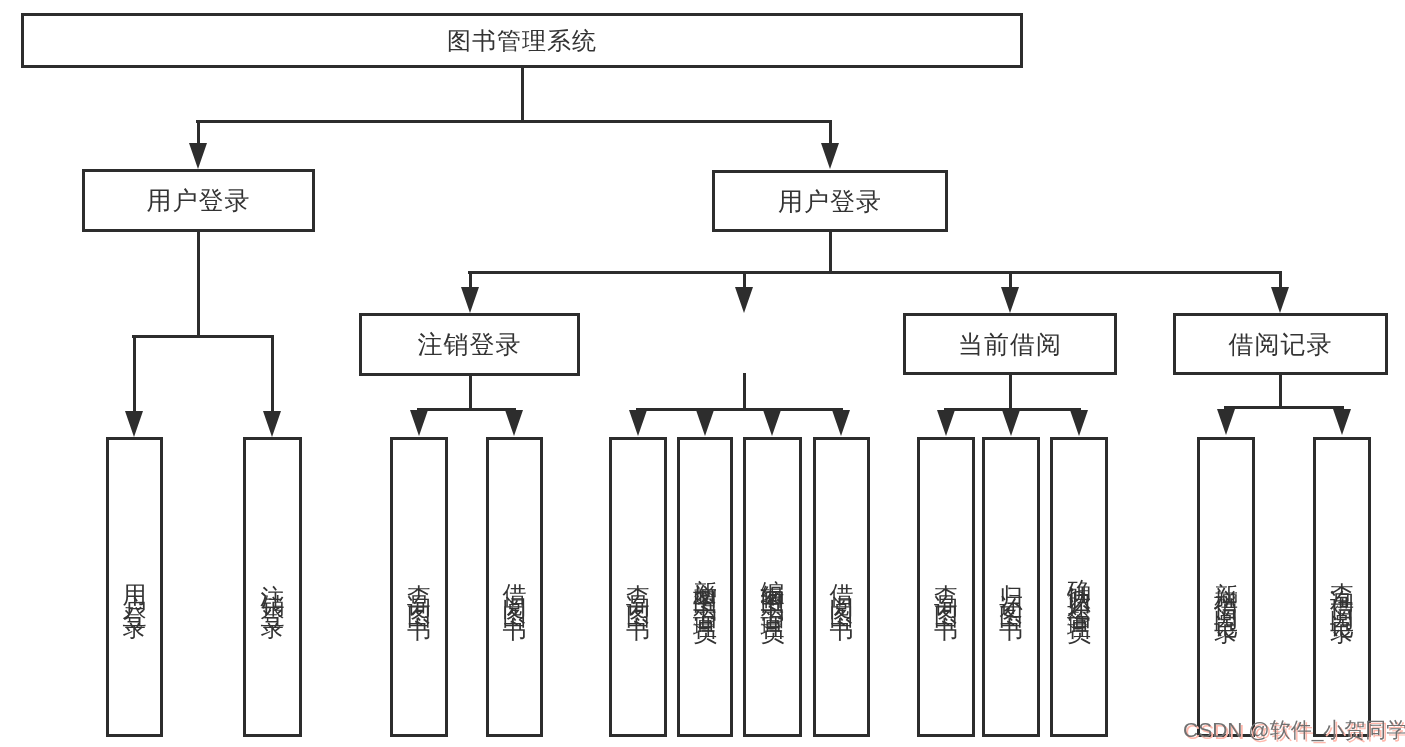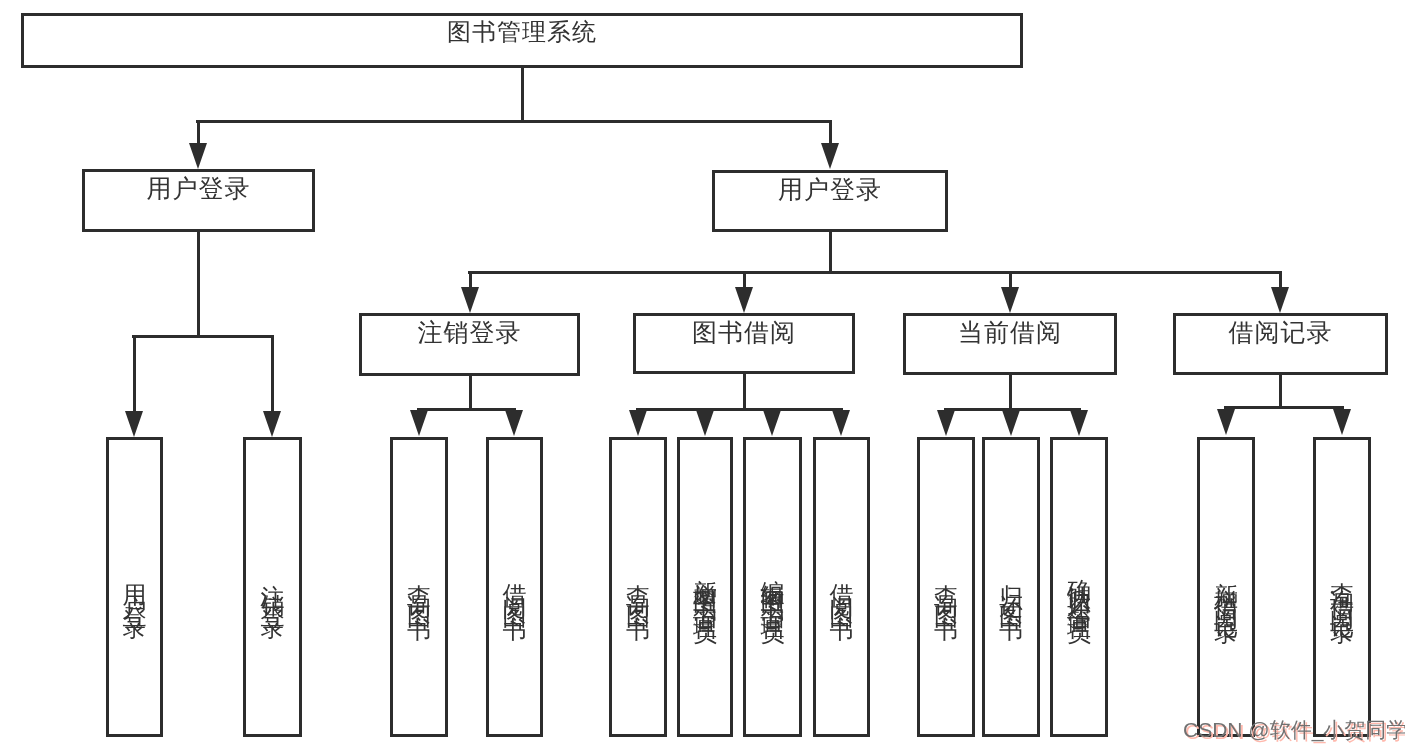--- a/index.html
+++ b/index.html
@@ -24,21 +24,21 @@
     border-left:9px solid transparent;
     border-right:9px solid transparent;
     border-top:26px solid var(--line);
   }
   
   .hbox{
     position:absolute;
     box-sizing:border-box;
     border:3px solid var(--line);
     background:#fff;
-    display:flex;justify-content:center;
+    display:flex;align-items:center;justify-content:center;
     font-size:25px;color:var(--text);letter-spacing:1px;
     white-space:nowrap;
   }
   .vbox{
     position:absolute;
     box-sizing:border-box;
     top:437px;height:300px;
     border:3px solid var(--line);
     background:#fff;
     display:flex;align-items:center;justify-content:center;
@@ -122,23 +122,20 @@
   <div class="hbox" style="left:82px;top:169px;width:233px;height:63px">
     <span>用户登录</span>
   </div>
   <div class="hbox" style="left:712px;top:170px;width:236px;height:62px">
     <span>用户登录</span>
   </div>
 
   <div class="hbox" style="left:359px;top:313px;width:221px;height:63px">
     <span>注销登录</span>
   </div>
-  <div class="hbox" style="left:633px;top:313px;width:222px;height:61px">
-    <span>图书借阅</span>
-  </div>
   <div class="hbox" style="left:903px;top:313px;width:214px;height:62px">
     <span>当前借阅</span>
   </div>
   <div class="hbox" style="left:1173px;top:313px;width:215px;height:62px">
     <span>借阅记录</span>
   </div>
 
   <div class="vbox ls-lg" style="left:106px;width:57px">
     <span>用户登录</span>
   </div>

